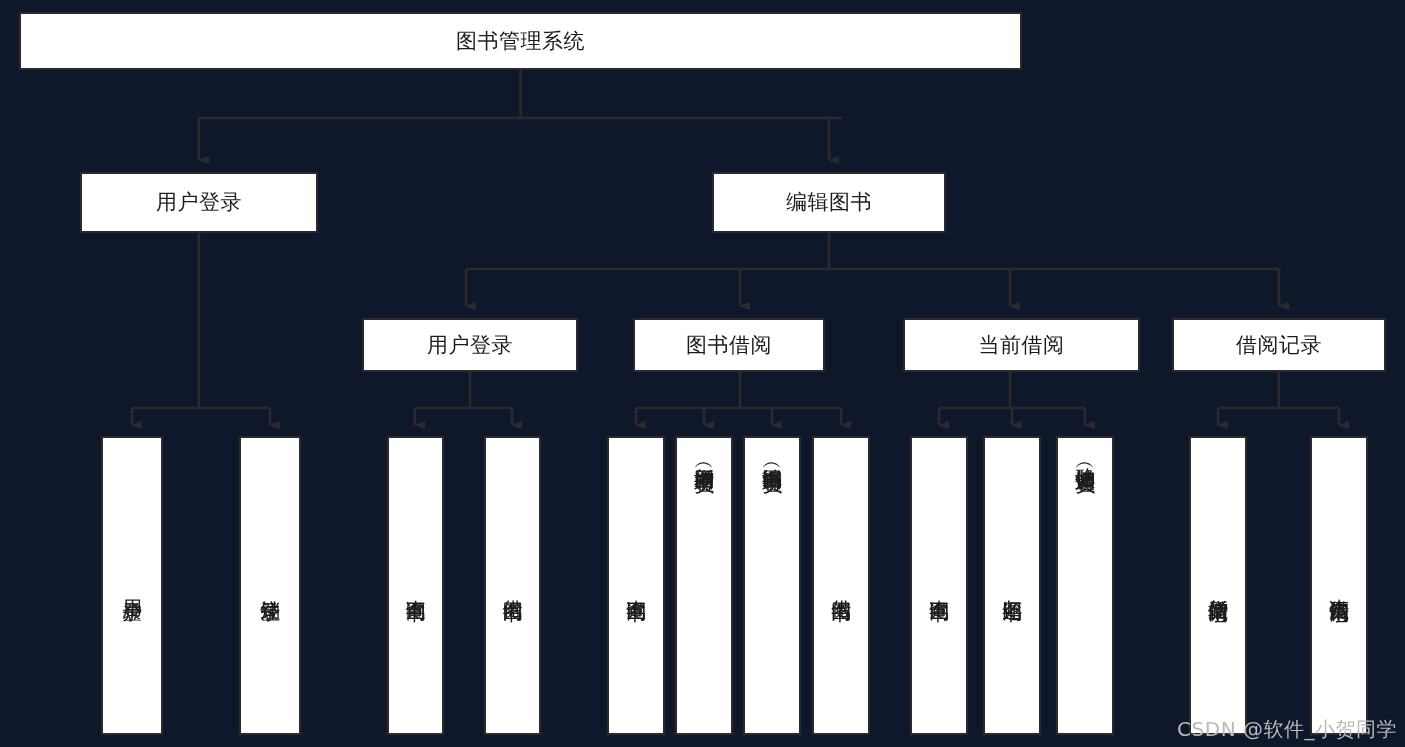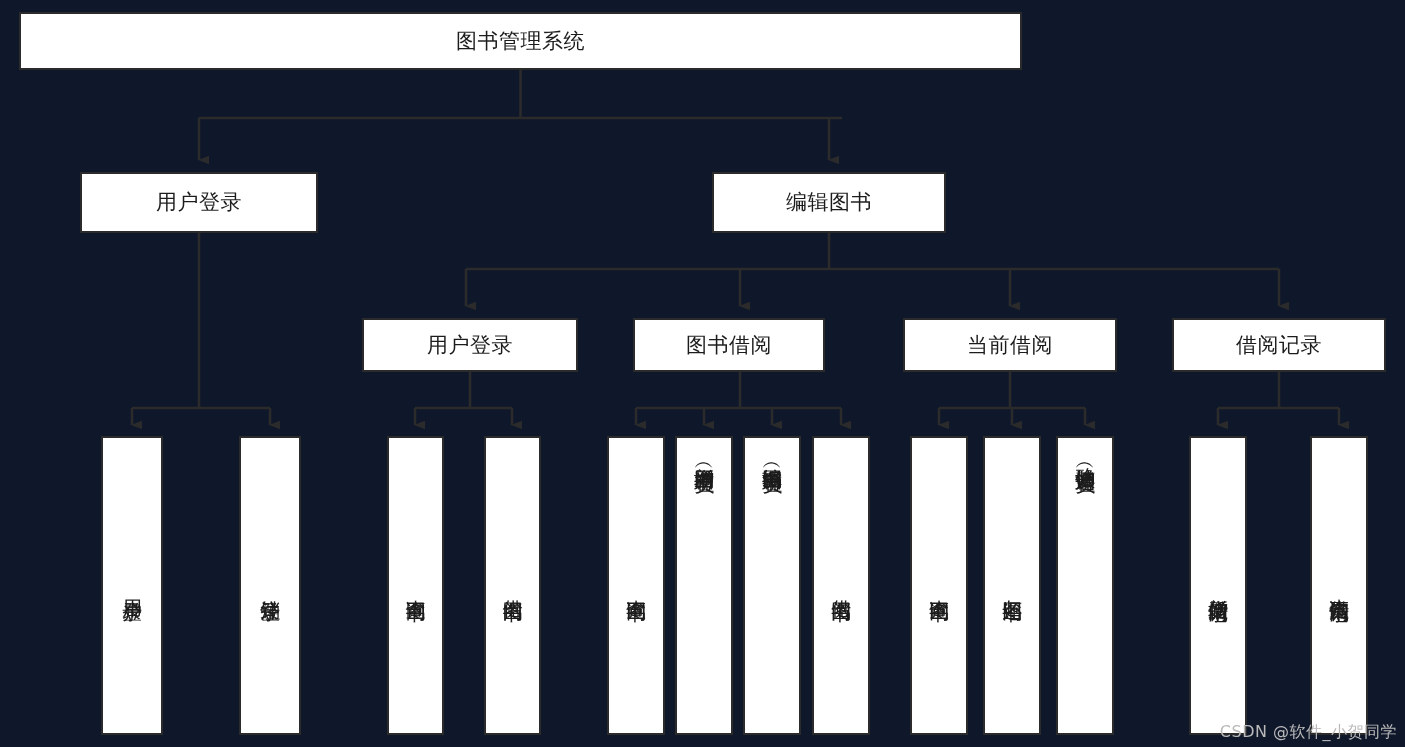--- a/index.html
+++ b/index.html
@@ -51,21 +51,21 @@
     padding-top:14px;
   }
   .leaf.mid{
     align-items:center;
     padding-top:0;
   }
   #watermark{
     position:absolute;
     right:8px;
     bottom:4px;
-    font-size:16px;
+    font-size:20px;
     color:#b9b9b9;
     white-space:nowrap;
     letter-spacing:0.5px;
   }
 </style>
 </head>
 <body>
 
 <div id="canvas">
 
@@ -130,21 +130,21 @@
   <div class="node" id="n-l1-1" style="left: 712px; top: 172px; width: 234px; height: 61px;">
     <span class="node-label">编辑图书</span>
   </div>
 
   <div class="node" id="n-l2-0" style="left: 362px; top: 318px; width: 216px; height: 54px;">
     <span class="node-label">用户登录</span>
   </div>
   <div class="node" id="n-l2-1" style="left: 633px; top: 318px; width: 192px; height: 54px;">
     <span class="node-label">图书借阅</span>
   </div>
-  <div class="node" id="n-l2-2" style="left: 903px; top: 318px; width: 214px; height: 54px;">
+  <div class="node" id="n-l2-2" style="left: 903px; top: 318px; width: 237px; height: 54px;">
     <span class="node-label">当前借阅</span>
   </div>
   <div class="node" id="n-l2-3" style="left: 1172px; top: 318px; width: 214px; height: 54px;">
     <span class="node-label">借阅记录</span>
   </div>
 
   <div class="node leaf mid" id="n-lf-0" style="left: 101px; top: 436px; width: 62px; height: 299px;">
     <span class="node-label">用户登录</span>
   </div>
   <div class="node leaf mid" id="n-lf-1" style="left: 239px; top: 436px; width: 62px; height: 299px;">

